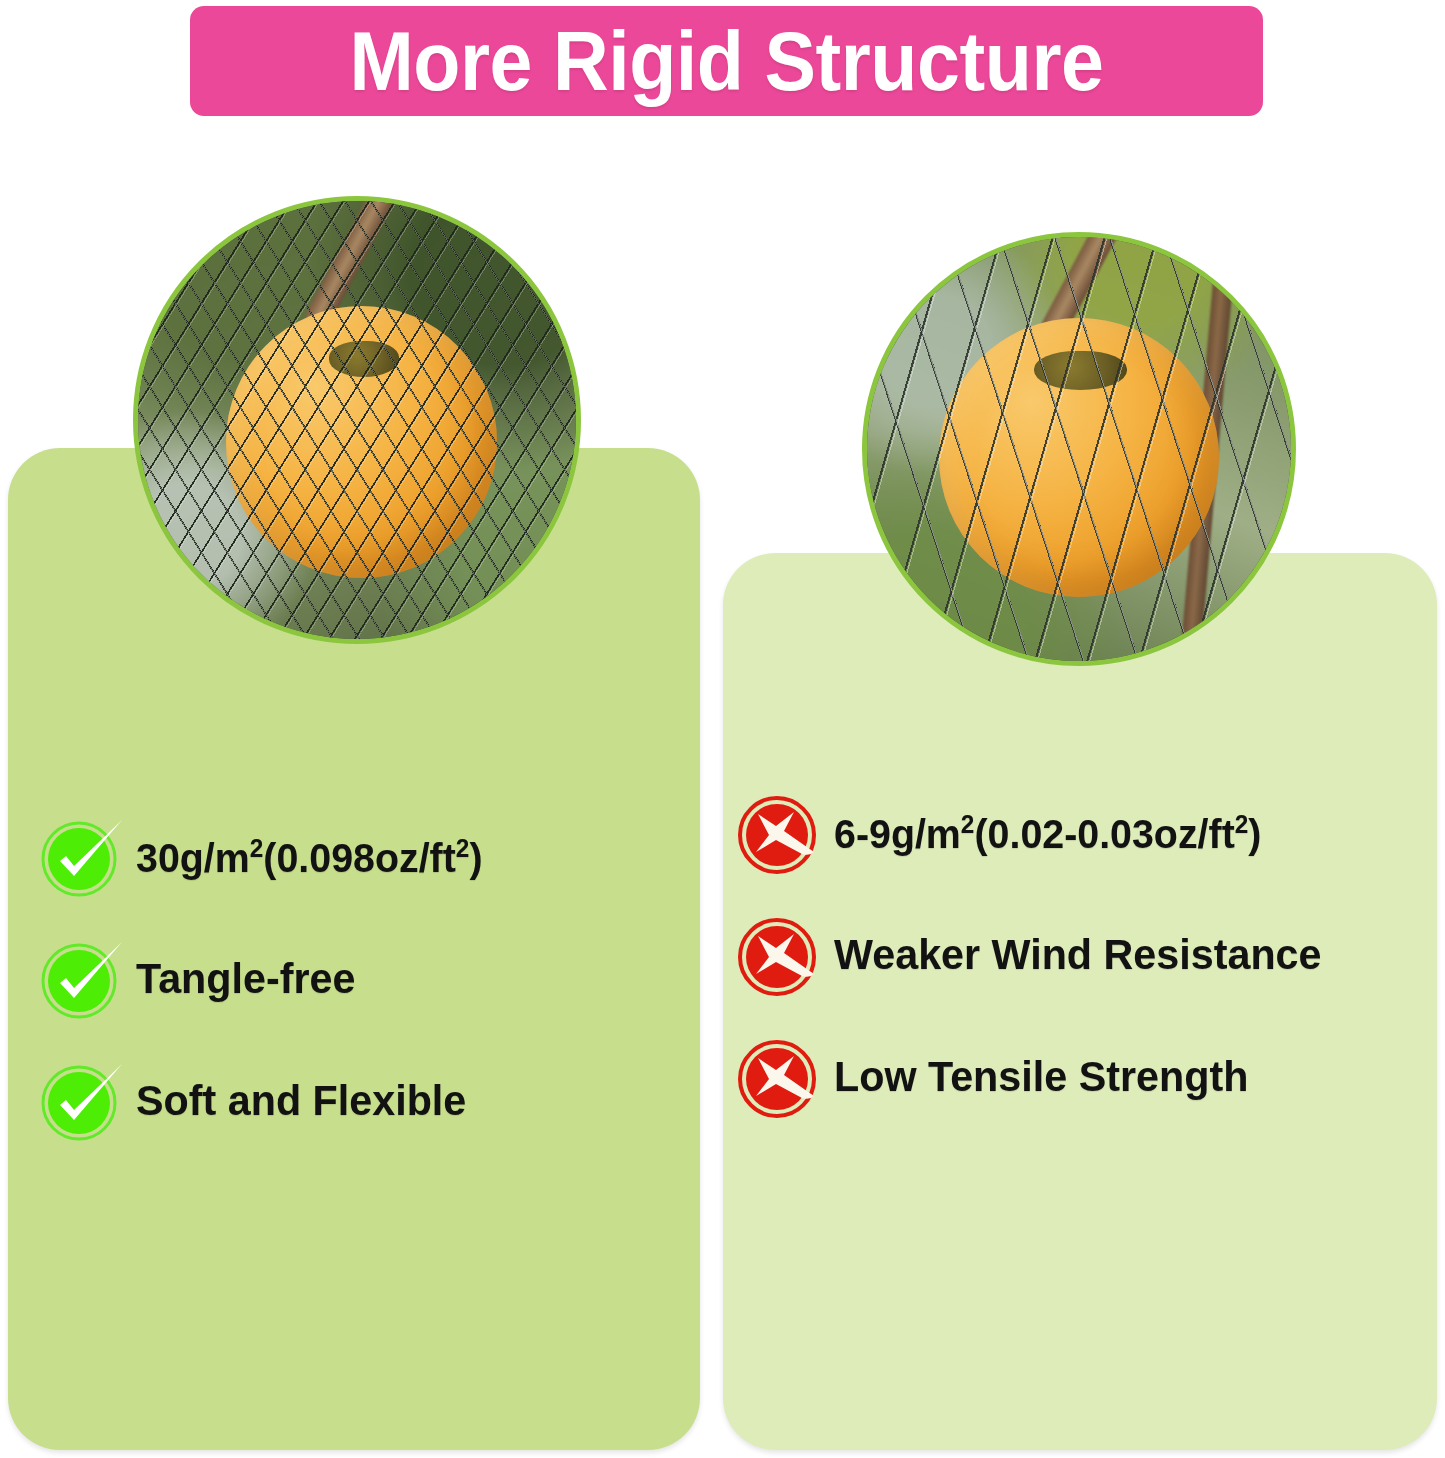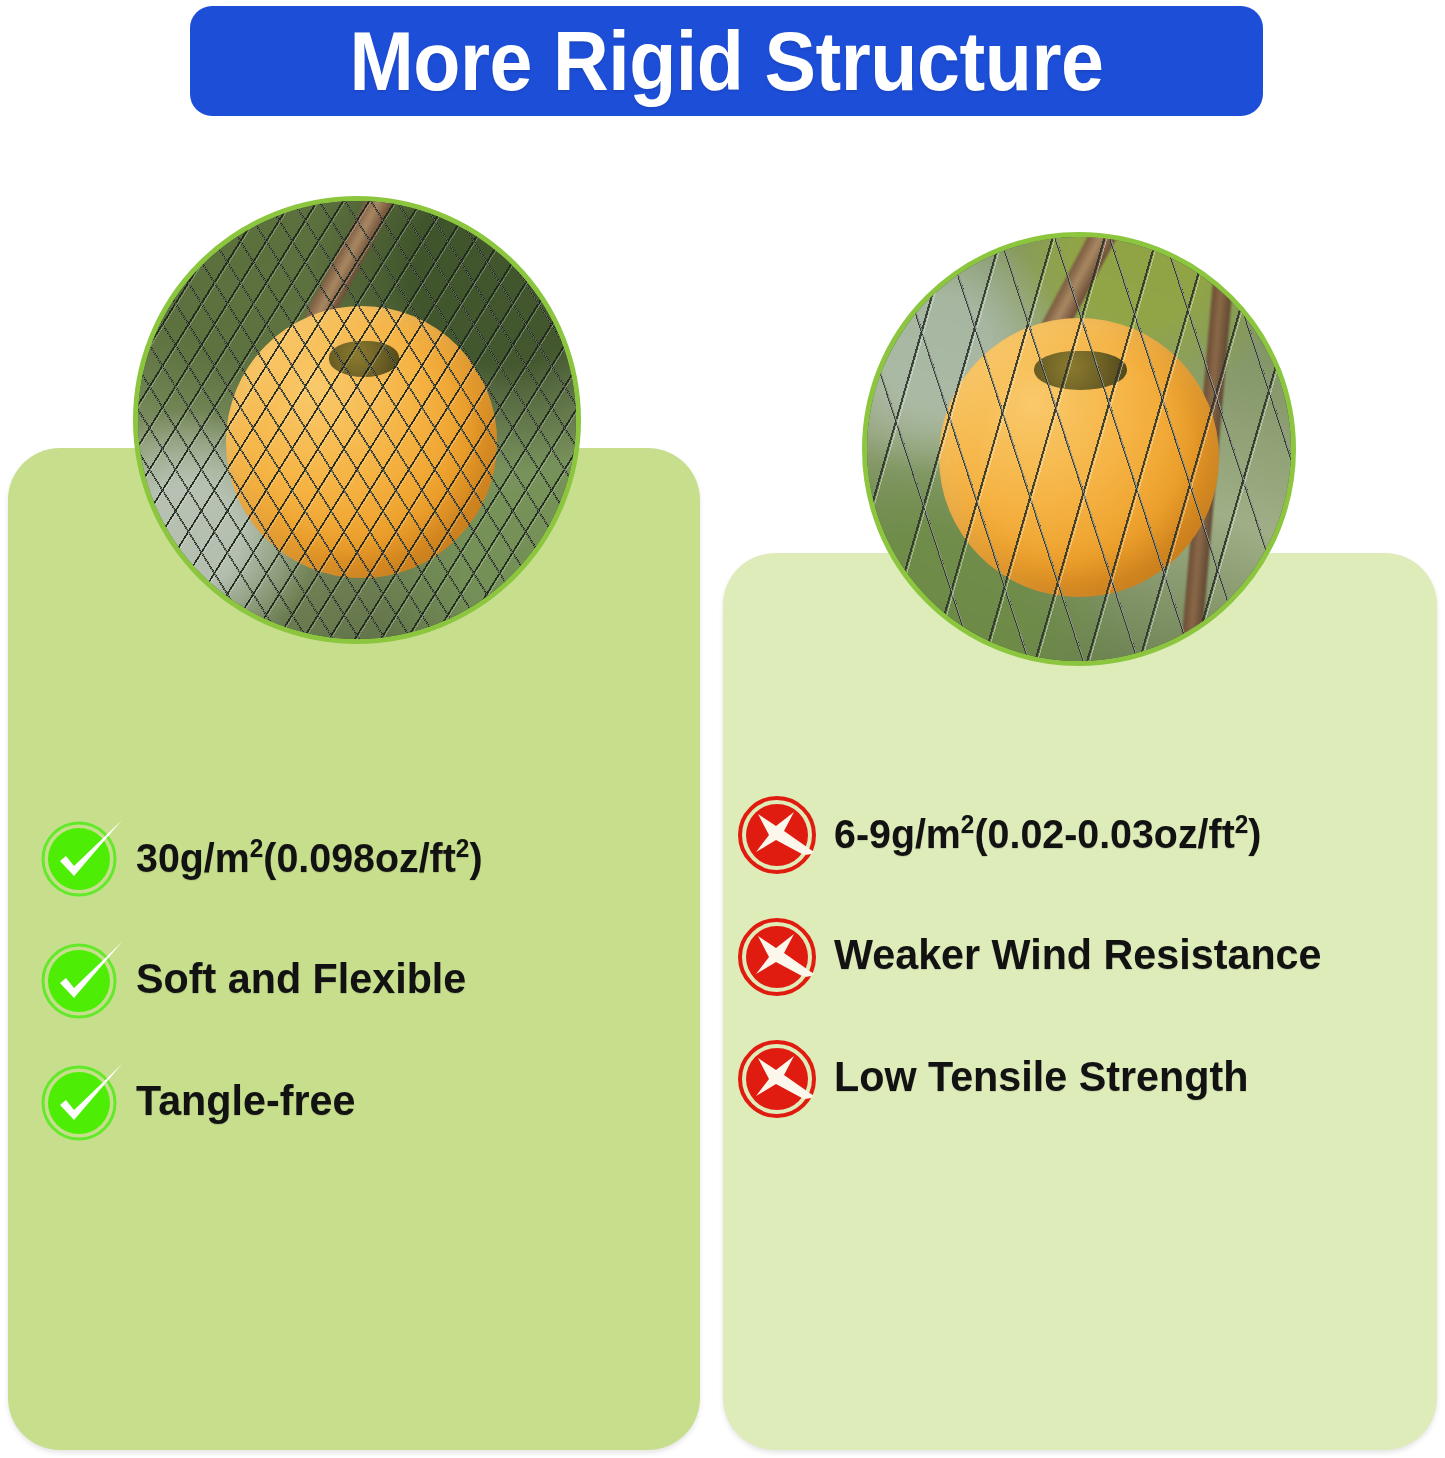--- a/index.html
+++ b/index.html
@@ -15,22 +15,22 @@
     font-family: "Liberation Sans", sans-serif;
   }
 
   
   .banner {
     position: absolute;
     left: 190px;
     top: 6px;
     width: 1073px;
     height: 110px;
-    background: #1d4ed8;
-    border-radius: 22px;
+    background: #ec4899;
+    border-radius: 14px;
     display: flex;
     align-items: center;
     justify-content: center;
   }
   .banner-text {
     color: #ffffff;
     font-size: 83px;
     font-weight: bold;
     letter-spacing: -0.5px;
     line-height: 1;
@@ -282,32 +282,32 @@
   </div>
 
   <div class="row">
     <span class="icon-wrap">
       <svg width="86" height="86" viewBox="0 0 86 86">
         <circle cx="41" cy="45" r="36" fill="none" stroke="#62e92a" stroke-width="3"></circle>
         <circle cx="41" cy="45" r="31" fill="#4ded06"></circle>
         <path d="M22 47 L36 62 L84 6 L36 52 L28 42 Z" fill="#ffffff"></path>
       </svg>
     </span>
-    <span class="row-label">Soft and Flexible</span>
+    <span class="row-label">Tangle-free</span>
   </div>
 
   <div class="row">
     <span class="icon-wrap">
       <svg width="86" height="86" viewBox="0 0 86 86">
         <circle cx="41" cy="45" r="36" fill="none" stroke="#62e92a" stroke-width="3"></circle>
         <circle cx="41" cy="45" r="31" fill="#4ded06"></circle>
         <path d="M22 47 L36 62 L84 6 L36 52 L28 42 Z" fill="#ffffff"></path>
       </svg>
     </span>
-    <span class="row-label">Tangle-free</span>
+    <span class="row-label">Soft and Flexible</span>
   </div>
 
 
 
 </div>
 
 <div class="list list-right">
 
   <div class="row">
     <span class="icon-wrap">

